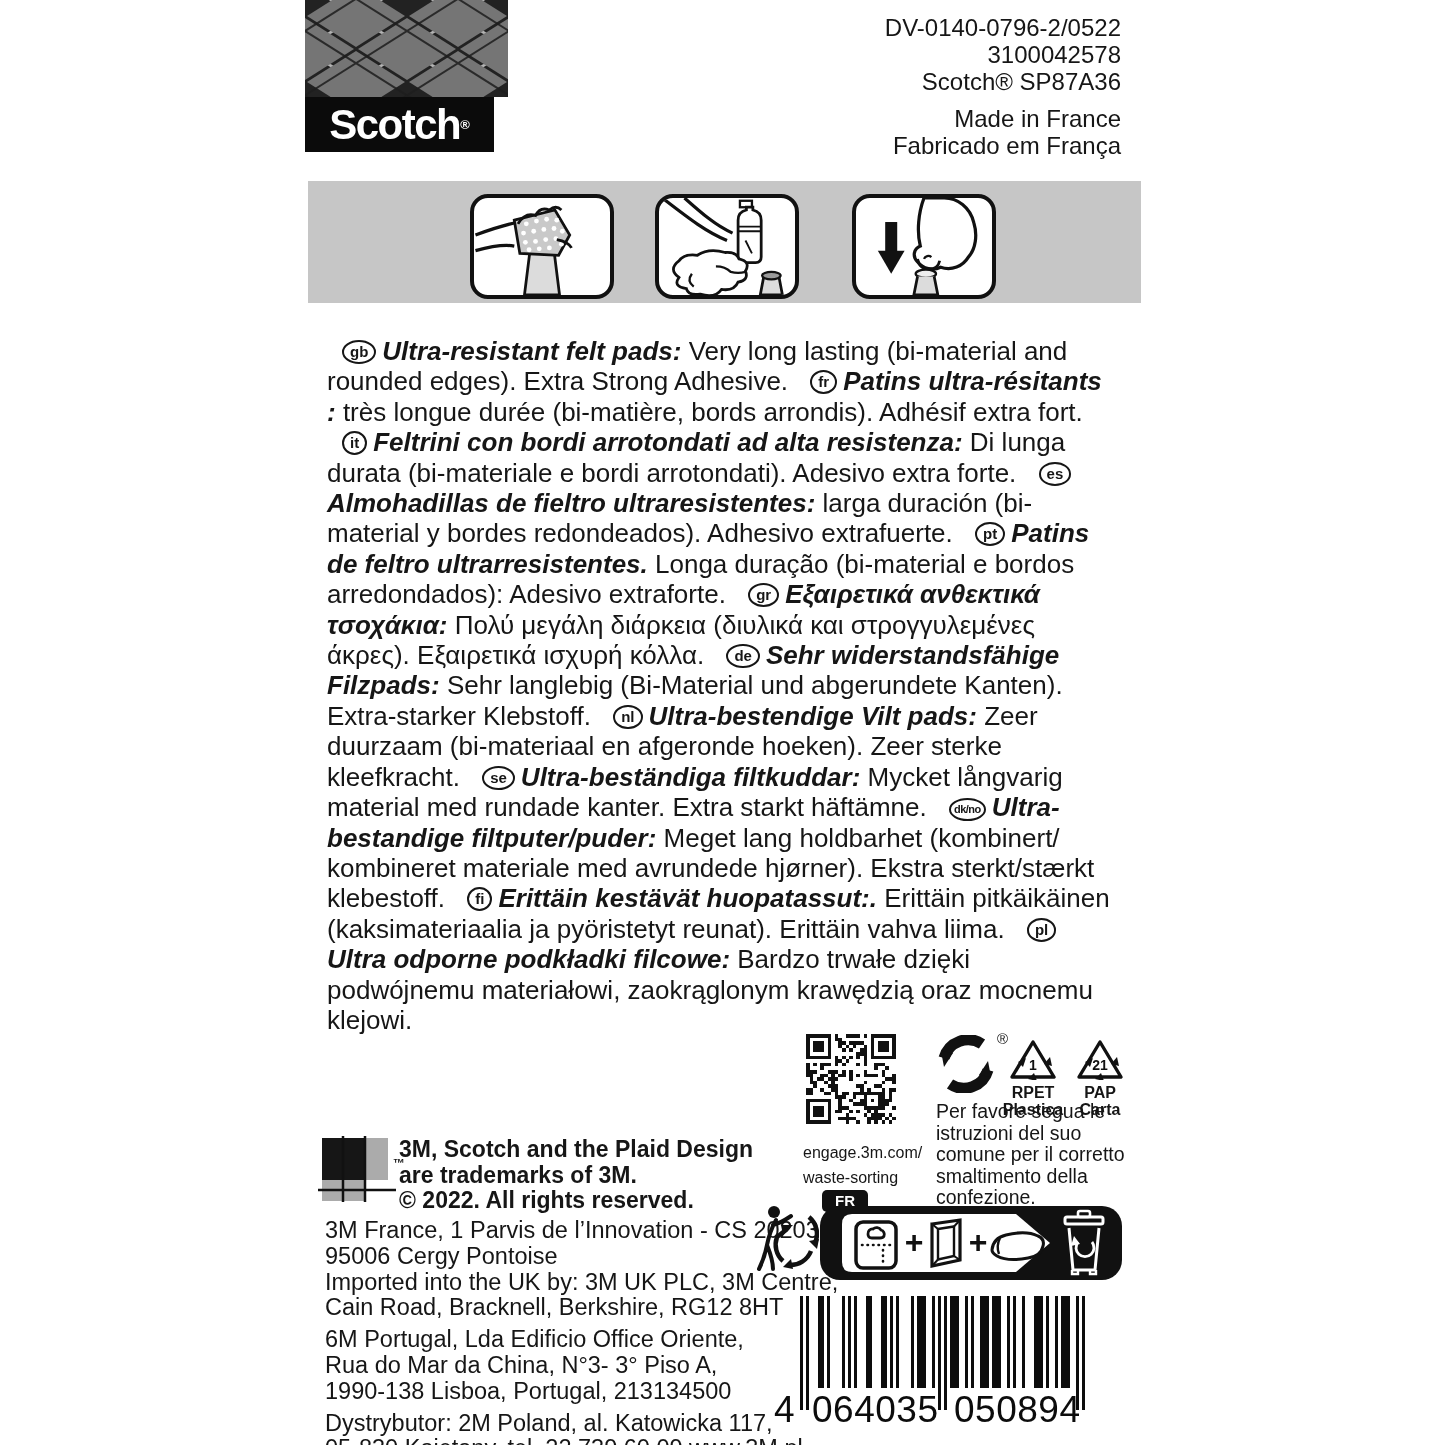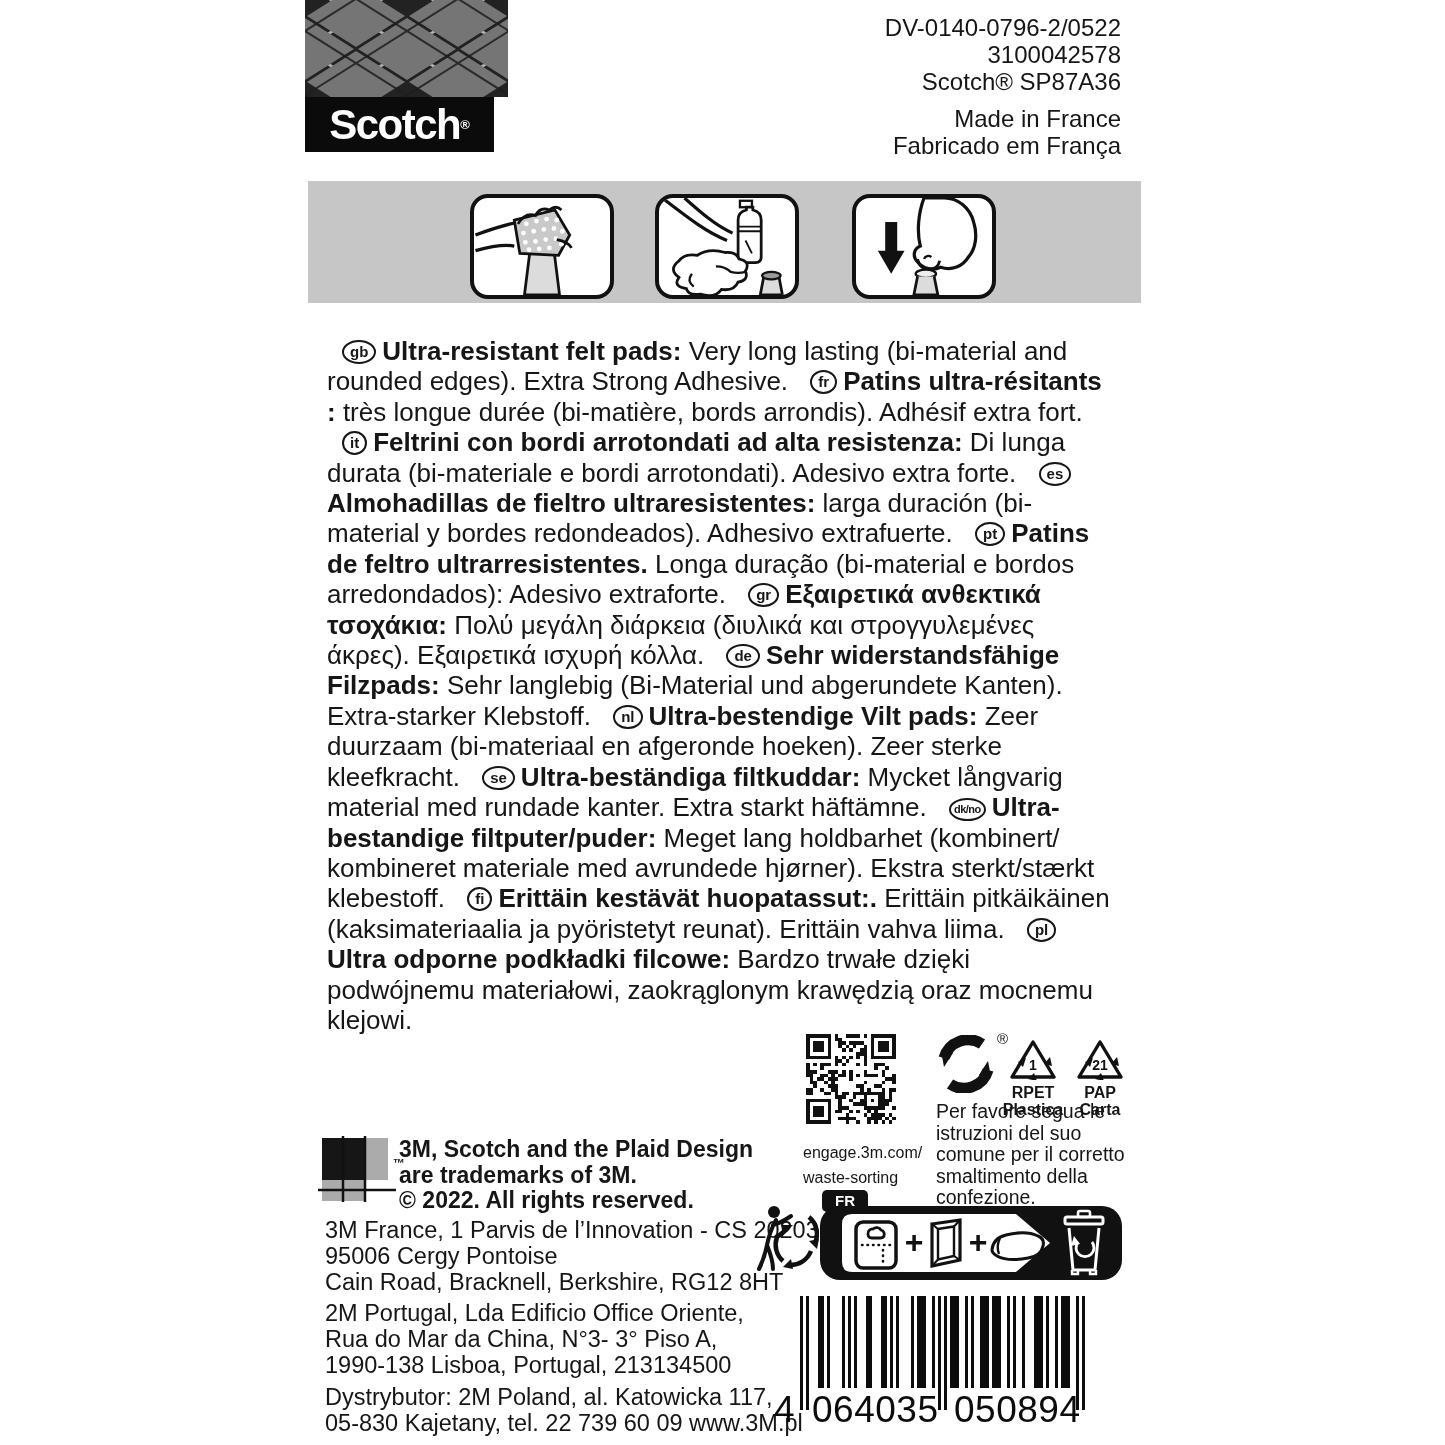--- a/index.html
+++ b/index.html
@@ -20,21 +20,21 @@
   .panel{position:absolute;top:13px;width:144px;height:105px;background:#fff;border:4px solid #111;
          border-radius:18px;box-sizing:border-box;overflow:hidden;}
   .panel svg{display:block;width:100%;height:100%;}
   
   .description{position:absolute;left:327px;top:336px;width:788px;font-size:26px;line-height:30.4px;
                color:#161616;text-align:left;}
   .lang-badge{display:inline-block;border:2.3px solid #161616;border-radius:50%;
               font-weight:bold;font-size:15px;line-height:1;padding:2px 6px 3px;
               vertical-align:3px;margin-right:6px;margin-left:15px;white-space:nowrap;}
   .lang-badge.wide{font-size:11px;padding:4px 3px 4px;letter-spacing:-0.5px;text-align:right;}
-  .description b{font-weight:bold;}
+  .description b{font-weight:bold;font-style:italic;}
   
   .swatch{position:absolute;left:318px;top:1136px;width:78px;height:66px;}
   .swatch-tm{position:absolute;left:393px;top:1156px;font-size:12px;font-weight:bold;}
   .tm-text{position:absolute;left:399px;top:1137px;font-size:23px;font-weight:bold;line-height:25.5px;}
   .address{position:absolute;left:325px;top:1218px;font-size:23.5px;line-height:25.8px;}
   .address .grp{margin-bottom:6px;}
   
   .qr-wrap{position:absolute;left:806px;top:1034px;}
   .qr-caption{position:absolute;left:803px;top:1140px;font-size:16px;line-height:25px;}
   .greendot{position:absolute;left:937px;top:1035px;}
@@ -207,24 +207,25 @@
   <div class="tm-text">
     <div>3M, Scotch and the Plaid Design</div>
     <div>are trademarks of 3M.</div>
     <div>© 2022. All rights reserved.</div>
   </div>
 
   <div class="address" id="address">
       <div class="grp">
         <div>3M France, 1 Parvis de l’Innovation - CS 20203</div>
         <div>95006 Cergy Pontoise</div>
+        <div>Imported into the UK by: 3M UK PLC, 3M Centre,</div>
         <div>Cain Road, Bracknell, Berkshire, RG12 8HT</div>
       </div>
       <div class="grp">
-        <div>2M Portugal, Lda Edificio Office Oriente,</div>
+        <div>6M Portugal, Lda Edificio Office Oriente,</div>
         <div>Rua do Mar da China, N°3- 3° Piso A,</div>
         <div>1990-138 Lisboa, Portugal, 213134500</div>
       </div>
       <div class="grp">
         <div>Dystrybutor: 2M Poland, al. Katowicka 117,</div>
         <div>05-830 Kajetany, tel. 22 739 60 09 www.3M.pl</div>
       </div>
     </div>
 
   <div class="qr-wrap">

